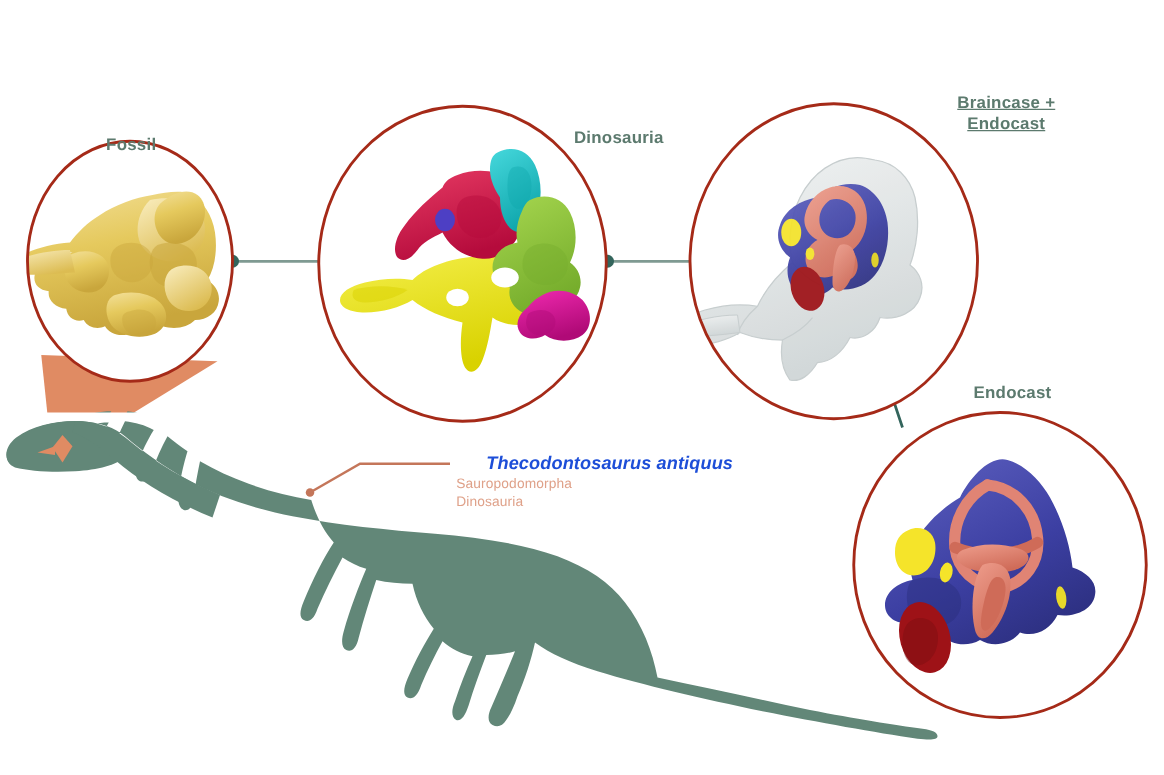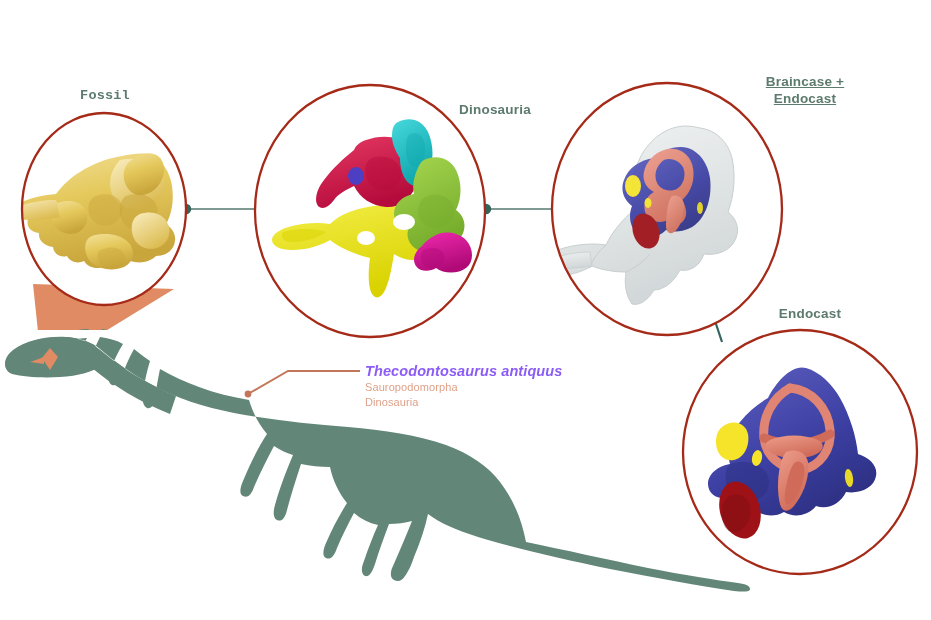--- a/index.html
+++ b/index.html
@@ -16,29 +16,29 @@
     font-family:"Liberation Sans", sans-serif;
     font-size:13.5px;
     font-weight:600;
     color:#5c7a6e;
     letter-spacing:.2px;
     text-align:center;
     line-height:1.25;
     white-space:pre-line;
     user-select:none;
   }
-  #lbl-fossil{left:45px;top:88px;width:120px;font-family:Liberation Mono, monospace;}
+  #lbl-fossil{left:45px;top:108px;width:120px;}
   #lbl-braincase{left:410px;top:102px;width:170px;}
   #lbl-bc-endo{left:705px;top:74px;width:200px;text-decoration:underline;}
   #lbl-endocast{left:710px;top:306px;width:200px;}
 
   .tax{position:absolute;left:365px;top:364px;width:300px;}
   .tax .sp{
     font-size:14.5px;font-style:italic;font-weight:bold;
-    color:#8b5cf6;letter-spacing:.1px;line-height:1.1;
+    color:#1d4ed8;letter-spacing:.1px;line-height:1.1;margin-left:24px;
   }
   .tax .clade{
     font-size:11px;color:#dfa189;line-height:1.35;letter-spacing:.1px;
   }
 </style>
 </head>
 <body>
 
 <svg id="figure" viewBox="0 0 931 620" xmlns="http://www.w3.org/2000/svg">
 

